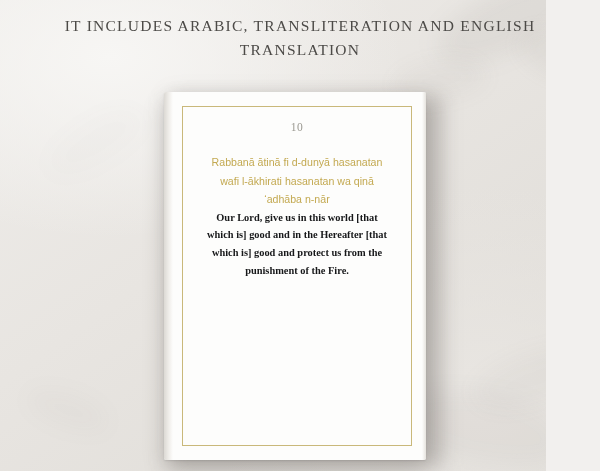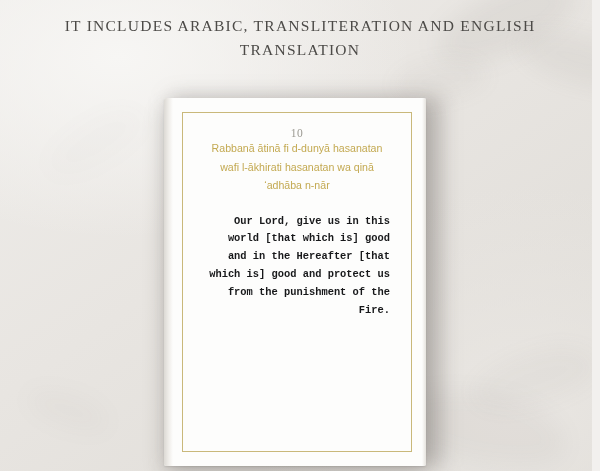--- a/index.html
+++ b/index.html
@@ -10,21 +10,21 @@
     width: 600px;
     height: 471px;
     overflow: hidden;
     font-family: "Liberation Sans", sans-serif;
     background: #f2f0ee;
   }
 
   
   .scene {
     position: relative;
-    width: 592px;
+    width: 546px;
     height: 471px;
     background:
       radial-gradient(ellipse 420px 260px at 20% 12%, #f7f6f4 0%, rgba(247,246,244,0) 70%),
       radial-gradient(ellipse 380px 300px at 88% 85%, #e9e6e2 0%, rgba(233,230,226,0) 72%),
       linear-gradient(145deg, #efedea 0%, #e8e5e1 45%, #dedbd6 100%);
     overflow: hidden;
   }
 
   
   .shadow-blob {
@@ -73,21 +73,21 @@
     top: 8px;
     width: 272px;
     height: 370px;
     background: rgba(90,84,78,0.28);
     filter: blur(10px);
     border-radius: 3px;
   }
   .card {
     position: absolute;
     left: 0;
-    top: 10px;
+    top: 4px;
     width: 262px;
     height: 368px;
     background: #fdfdfc;
     box-shadow:
       0 1px 2px rgba(0,0,0,0.10),
       0 10px 22px rgba(70,64,58,0.20);
     border-radius: 2px;
     overflow: hidden;
   }
   
@@ -143,36 +143,35 @@
     margin-top: 22px;
     direction: rtl;
     font-family: "DejaVu Sans", sans-serif;
     font-size: 14.5px;
     line-height: 1.95;
     color: #17181a;
     max-width: 214px;
   }
 
   .translit {
+    margin-top: 20px;
     font-family: "Liberation Sans", sans-serif;
     font-size: 10.6px;
     line-height: 1.75;
     color: #c3a951;
     max-width: 196px;
   }
 
   .translation {
-    margin-top: 18px;
-    font-family: Liberation Mono, monospace;
+    font-family: Liberation Serif, serif;
     font-weight: bold;
     font-size: 10.4px;
     line-height: 1.72;
     color: #17181a;
     max-width: 186px;
-    text-align: right;
   }
 </style>
 </head>
 <body>
 
 <div class="scene">
 
   <div class="shadow-blob blob1"></div>
   <div class="shadow-blob blob2"></div>
   <div class="shadow-blob blob3"></div>

